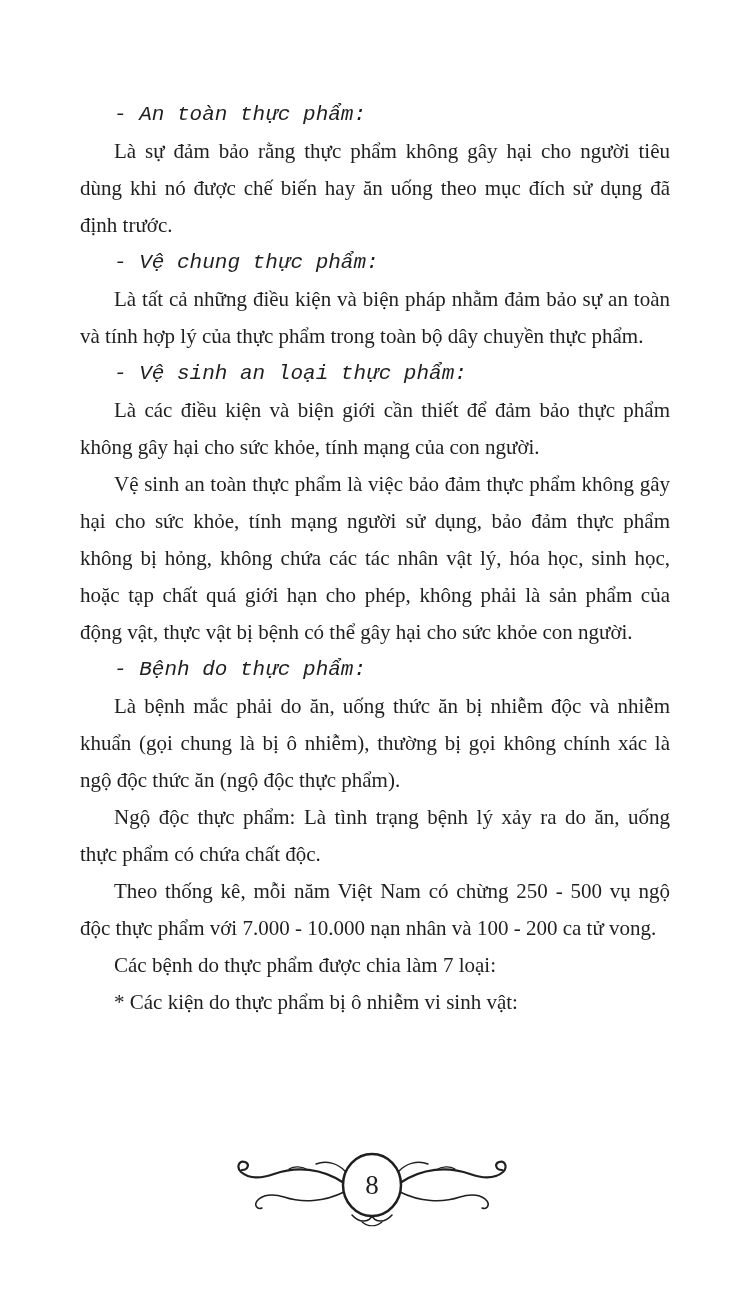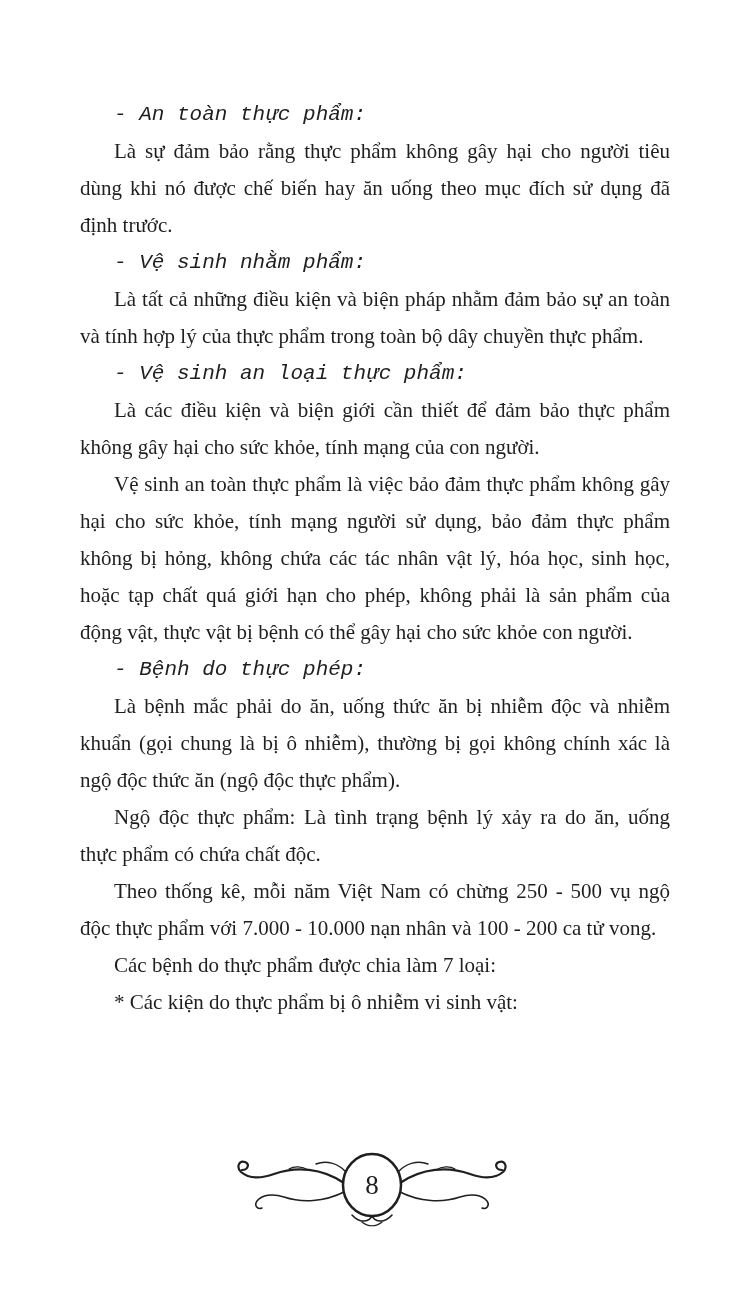--- a/index.html
+++ b/index.html
@@ -63,26 +63,26 @@
   }
 </style>
 </head>
 <body>
 
 <div class="page">
 
   <div class="text-block">
     <p class="hd">- An toàn thực phẩm:</p>
     <p>Là sự đảm bảo rằng thực phẩm không gây hại cho người tiêu dùng khi nó được chế biến hay ăn uống theo mục đích sử dụng đã định trước.</p>
-    <p class="hd">- Vệ sinh nhằm phẩm:</p>
+    <p class="hd">- Vệ chung thực phẩm:</p>
     <p>Là tất cả những điều kiện và biện pháp nhằm đảm bảo sự an toàn và tính hợp lý của thực phẩm trong toàn bộ dây chuyền thực phẩm.</p>
     <p class="hd">- Vệ sinh an loại thực phẩm:</p>
     <p>Là các điều kiện và biện giới cần thiết để đảm bảo thực phẩm không gây hại cho sức khỏe, tính mạng của con người.</p>
     <p>Vệ sinh an toàn thực phẩm là việc bảo đảm thực phẩm không gây hại cho sức khỏe, tính mạng người sử dụng, bảo đảm thực phẩm không bị hỏng, không chứa các tác nhân vật lý, hóa học, sinh học, hoặc tạp chất quá giới hạn cho phép, không phải là sản phẩm của động vật, thực vật bị bệnh có thể gây hại cho sức khỏe con người.</p>
-    <p class="hd">- Bệnh do thực phép:</p>
+    <p class="hd">- Bệnh do thực phẩm:</p>
     <p>Là bệnh mắc phải do ăn, uống thức ăn bị nhiễm độc và nhiễm khuẩn (gọi chung là bị ô nhiễm), thường bị gọi không chính xác là ngộ độc thức ăn (ngộ độc thực phẩm).</p>
     <p>Ngộ độc thực phẩm: Là tình trạng bệnh lý xảy ra do ăn, uống thực phẩm có chứa chất độc.</p>
     <p>Theo thống kê, mỗi năm Việt Nam có chừng 250 - 500 vụ ngộ độc thực phẩm với 7.000 - 10.000 nạn nhân và 100 - 200 ca tử vong.</p>
     <p>Các bệnh do thực phẩm được chia làm 7 loại:</p>
     <p>* Các kiện do thực phẩm bị ô nhiễm vi sinh vật:</p>
   </div>
 
   <div class="footer">
     <div class="ornament-wrap">
       <svg viewBox="0 0 320 92" width="320" height="92" aria-hidden="true">

